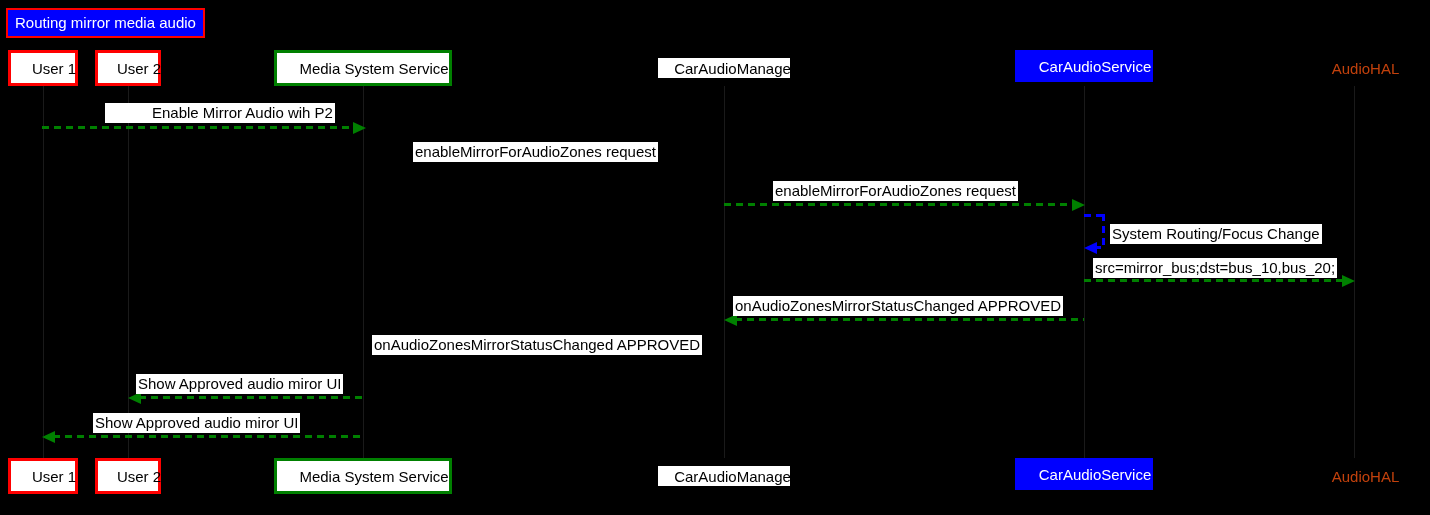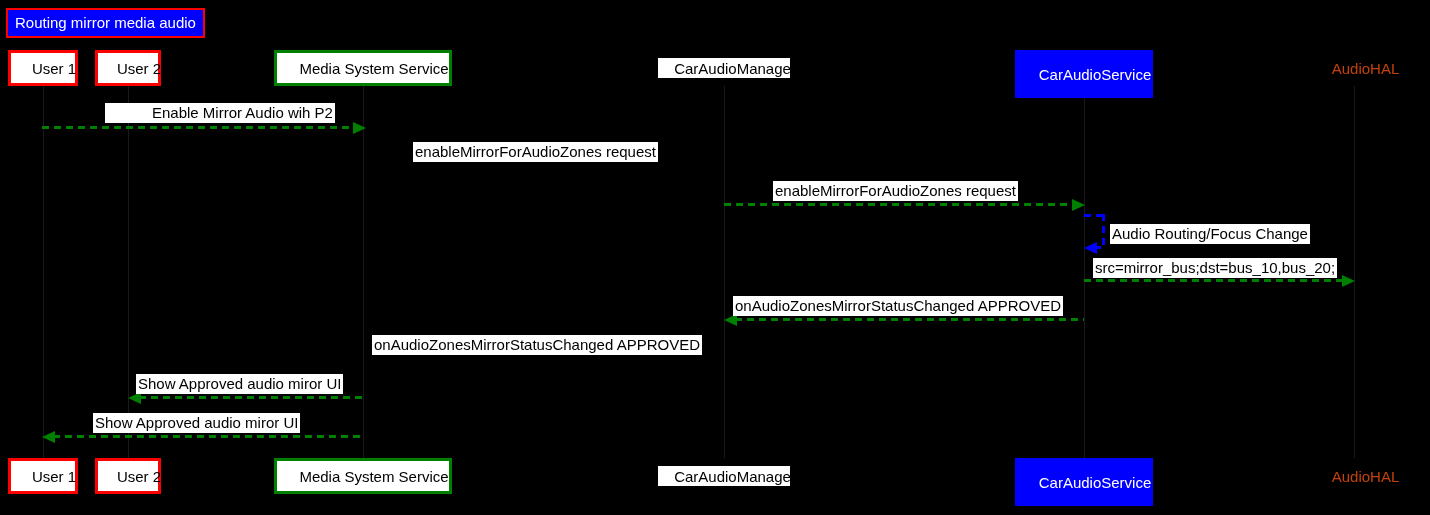--- a/index.html
+++ b/index.html
@@ -63,21 +63,21 @@
     border: 3px solid #008000;
   }
   .participant.plain-white {
     background: #ffffff;
     color: #000000;
     height: 20px;
   }
   .participant.plain-blue {
     background: #0000ff;
     color: #ffffff;
-    height: 48px;
+    height: 32px;
   }
   .participant.no-box {
     background: transparent;
     color: #c2410c;
     height: 20px;
   }
 
   
   .msg-line {
     position: absolute;
@@ -174,21 +174,21 @@
       <div class="arrow-head right" style="top: 122px; left: 353px;"></div>
       <div class="msg-label" style="left: 105px; top: 103px; padding-left: 47px;">Enable Mirror Audio wih P2</div>
       <div class="msg-label" style="left: 413px; top: 142px;">enableMirrorForAudioZones request</div>
       <div class="msg-line" style="left: 724px; width: 349px; top: 203px;"></div>
       <div class="arrow-head right" style="top: 199px; left: 1072px;"></div>
       <div class="msg-label" style="left: 773px; top: 181px;">enableMirrorForAudioZones request</div>
       <div class="selfloop-top" style="left: 1084px; top: 214px; width: 21px;"></div>
       <div class="selfloop-side" style="left: 1102px; top: 214px; height: 32px;"></div>
       <div class="selfloop-bottom" style="left: 1094px; top: 246px; width: 11px;"></div>
       <div class="arrow-head left blue" style="left: 1084px; top: 242px;"></div>
-      <div class="msg-label" style="left: 1110px; top: 224px;">Audio Routing/Focus Change</div>
+      <div class="msg-label" style="left: 1110px; top: 224px;">System Routing/Focus Change</div>
       <div class="msg-line" style="left: 1084px; width: 259px; top: 279px;"></div>
       <div class="arrow-head right" style="top: 275px; left: 1342px;"></div>
       <div class="msg-label" style="left: 1093px; top: 258px;">src=mirror_bus;dst=bus_10,bus_20;</div>
       <div class="msg-line" style="left: 735px; width: 349px; top: 318px;"></div>
       <div class="arrow-head left" style="top: 314px; left: 724px;"></div>
       <div class="msg-label" style="left: 733px; top: 296px;">onAudioZonesMirrorStatusChanged APPROVED</div>
       <div class="msg-label" style="left: 372px; top: 335px;">onAudioZonesMirrorStatusChanged APPROVED</div>
       <div class="msg-line" style="left: 139px; width: 226px; top: 396px;"></div>
       <div class="arrow-head left" style="top: 392px; left: 128px;"></div>
       <div class="msg-label" style="left: 136px; top: 374px;">Show Approved audio miror UI</div>

